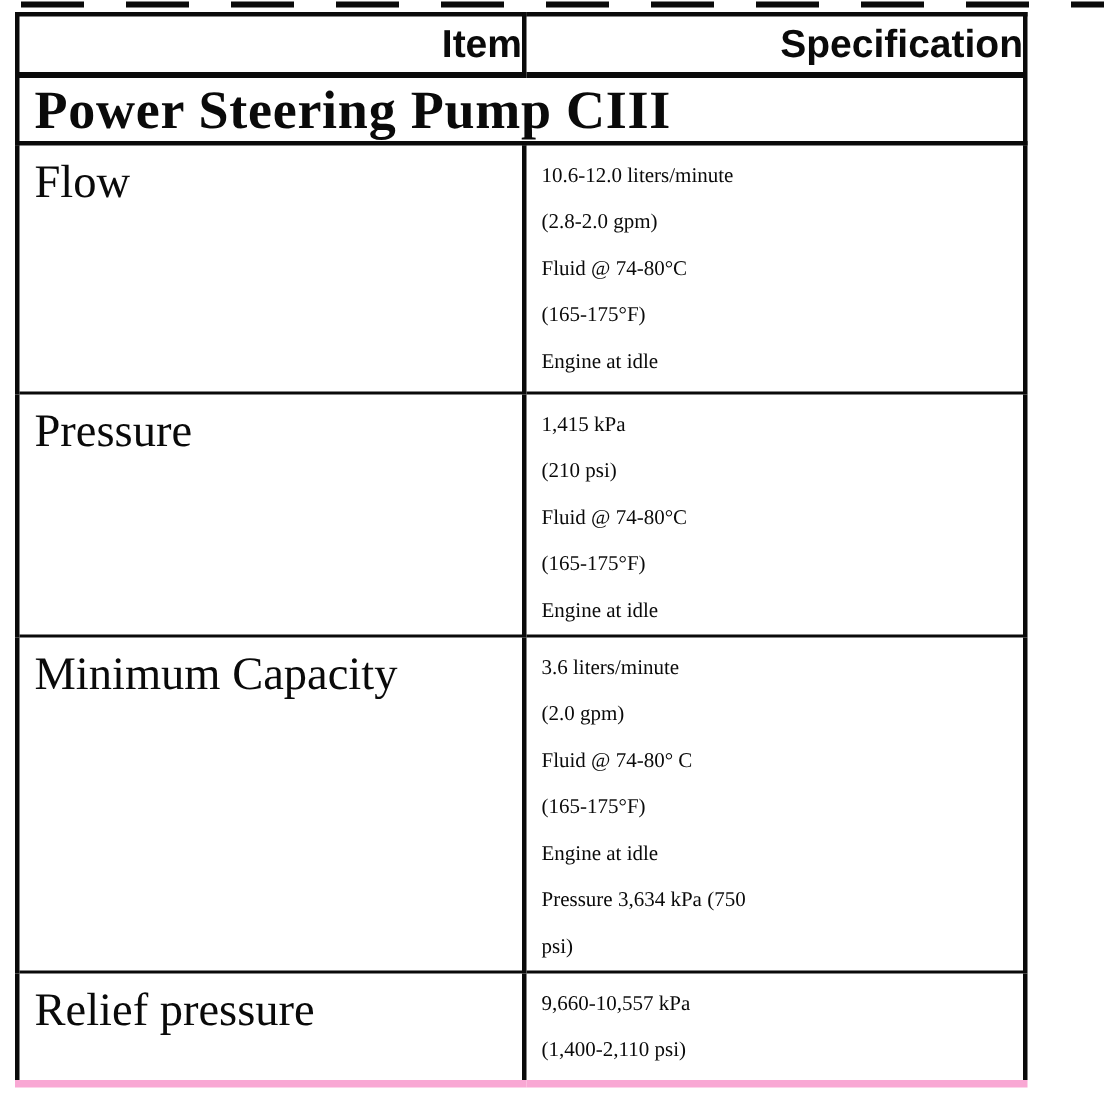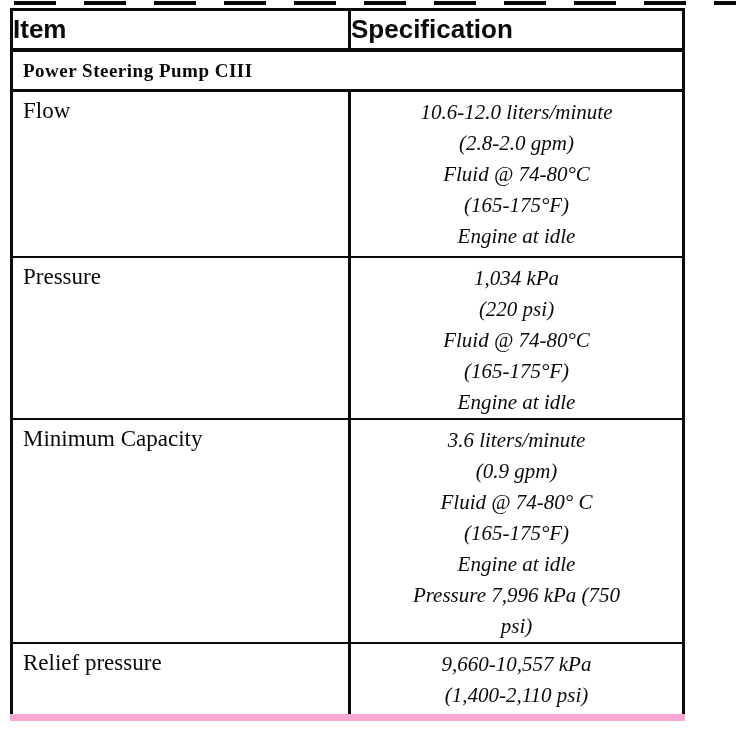--- a/index.html
+++ b/index.html
@@ -35,57 +35,55 @@
   }
   col.col-item { width: 338px; }
   col.col-spec { width: 334px; }
 
   th.col-header {
     border: 3px solid #0a0a0a;
     border-bottom: 4px solid #0a0a0a;
     font-family: "Liberation Sans", "DejaVu Sans", sans-serif;
     font-weight: bold;
     font-size: 26px;
-    text-align: left;
+    text-align: right;
     height: 37px;
     padding: 0;
     vertical-align: middle;
   }
   td.section-cell {
     border: 3px solid #0a0a0a;
     font-weight: bold;
-    font-size: 19px;
+    font-size: 36px;
     height: 37px;
     padding: 0 0 0 10px;
     vertical-align: middle;
     letter-spacing: 0.5px;
   }
   td.item-cell {
     border: 2px solid #0a0a0a;
     border-left: 3px solid #0a0a0a;
     border-right: 3px solid #0a0a0a;
     vertical-align: top;
-    font-size: 23px;
+    font-size: 31px;
     padding: 6px 6px 16px 10px;
   }
   td.spec-cell {
     border: 2px solid #0a0a0a;
     border-right: 3px solid #0a0a0a;
     vertical-align: top;
-    text-align: center;
-    font-size: 21px;
+    font-size: 14px;
     line-height: 31px;
     padding: 5px 10px 0 10px;
-    font-style: italic;
   }
   tr.row-flow     { height: 166px; }
   tr.row-pressure { height: 120px; }
   tr.row-mincap   { height: 224px; }
   tr.row-relief   { height: 75px;  }
-  tr.row-relief td { border-bottom: 7px solid #f9a8d4; }
+  tr.row-relief td { border-bottom: 5px solid #f9a8d4; }
   .spec-line { white-space: nowrap; }
 </style>
 </head>
 <body>
 
 <div class="artifact-dashes"></div>
 
 <table class="spec-table">
   <colgroup>
     <col class="col-item">
@@ -109,37 +107,37 @@
         <div class="spec-line">(2.8-2.0 gpm)</div>
         <div class="spec-line">Fluid @ 74-80°C</div>
         <div class="spec-line">(165-175°F)</div>
         <div class="spec-line">Engine at idle</div>
       </td>
     </tr>
 
     <tr class="row-pressure">
       <td class="item-cell">Pressure</td>
       <td class="spec-cell">
-        <div class="spec-line">1,034 kPa</div>
-        <div class="spec-line">(220 psi)</div>
+        <div class="spec-line">1,415 kPa</div>
+        <div class="spec-line">(210 psi)</div>
         <div class="spec-line">Fluid @ 74-80°C</div>
         <div class="spec-line">(165-175°F)</div>
         <div class="spec-line">Engine at idle</div>
       </td>
     </tr>
 
     <tr class="row-mincap">
       <td class="item-cell">Minimum Capacity</td>
       <td class="spec-cell">
         <div class="spec-line">3.6 liters/minute</div>
-        <div class="spec-line">(0.9 gpm)</div>
+        <div class="spec-line">(2.0 gpm)</div>
         <div class="spec-line">Fluid @ 74-80° C</div>
         <div class="spec-line">(165-175°F)</div>
         <div class="spec-line">Engine at idle</div>
-        <div class="spec-line">Pressure 7,996 kPa (750</div>
+        <div class="spec-line">Pressure 3,634 kPa (750</div>
         <div class="spec-line">psi)</div>
       </td>
     </tr>
 
     <tr class="row-relief">
       <td class="item-cell">Relief pressure</td>
       <td class="spec-cell">
         <div class="spec-line">9,660-10,557 kPa</div>
         <div class="spec-line">(1,400-2,110 psi)</div>
       </td>

